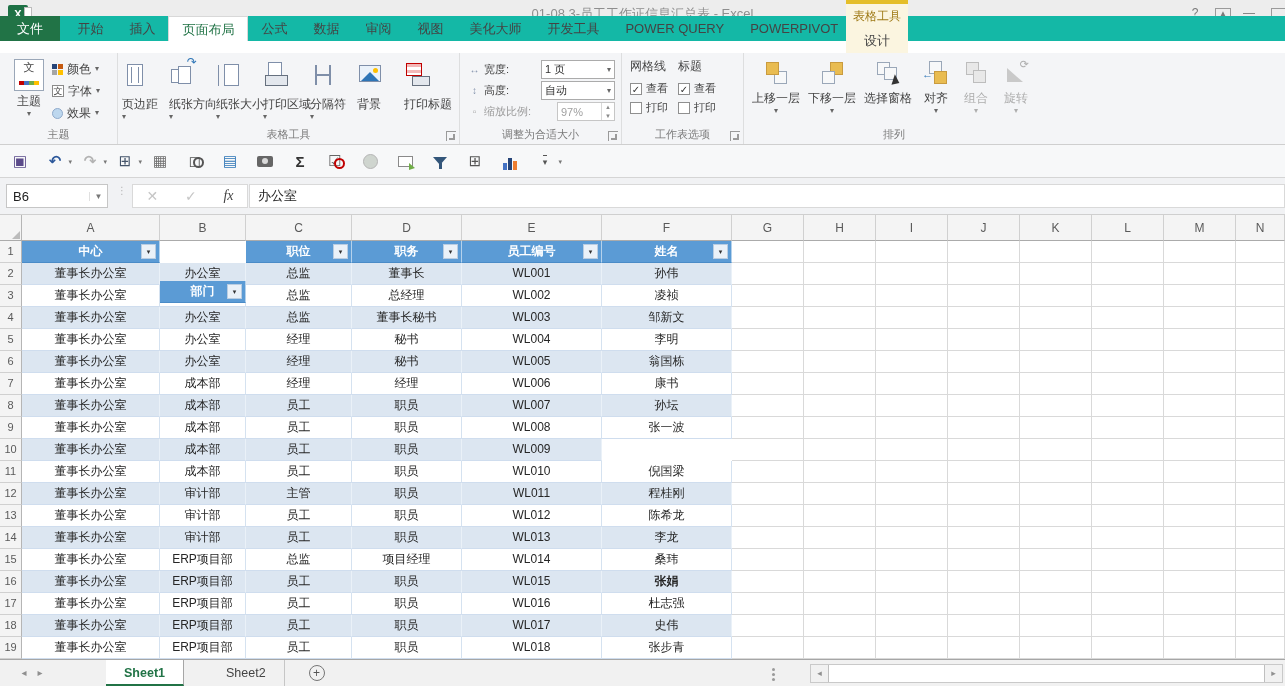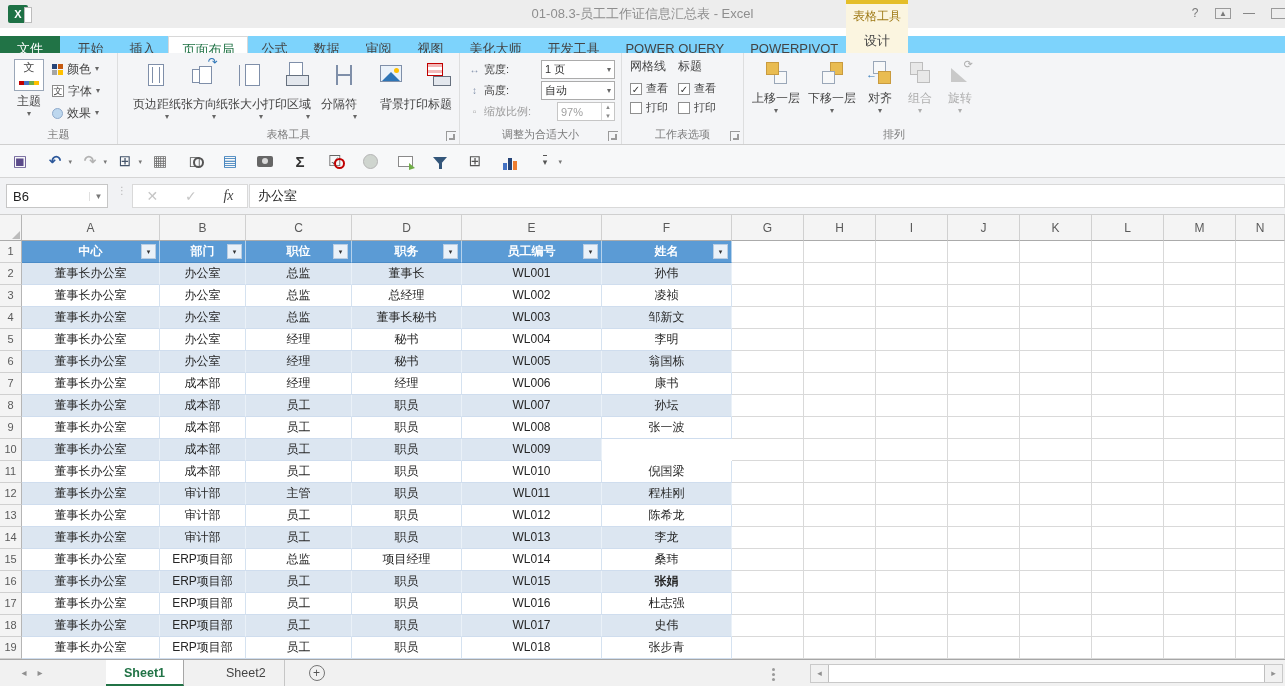--- a/index.html
+++ b/index.html
@@ -18,21 +18,21 @@
   .wc-help{ right:82px; } .wc-ribbon{ right:54px; border:1px solid #9A9A9A; height:11px; line-height:9px; font-size:8px!important; top:8px!important; }
   .wc-min{ right:28px; } .wc-max{ right:-2px; border:1px solid #9A9A9A; height:11px; top:8px!important; }
 
   
   #context-tool { position:absolute; left:846px; top:0; width:62px; height:53px; background:#FBF5E0; z-index:5; }
   #context-tool .gold-bar { position:absolute; top:0; left:0; right:0; height:4px; background:#E5BE28; }
   #context-tool .tool-label { position:absolute; top:8px; width:100%; text-align:center; font-size:12px; color:#9F7A17; }
   #context-tool .ctx-tab { position:absolute; bottom:0; width:100%; height:25px; text-align:center; line-height:25px; font-size:13px; color:#444; }
 
   
-  #tabrow { position:absolute; top:36px; left:0; width:1285px; height:25px; background:#7dd3fc; }
+  #tabrow { position:absolute; top:16px; left:0; width:1285px; height:25px; background:#14b8a6; }
   #file-tab { display:inline-block; width:60px; height:25px; background:#217346; color:#fff; text-align:center;
     line-height:25px; font-size:13px; vertical-align:top; }
   .tab { display:inline-block; height:25px; line-height:25px; padding:0 13px; font-size:13px; color:#444; vertical-align:top; }
   .tab.active { background:#fff; border:1px solid #D8D8D8; border-bottom:none; color:#217346; }
 
   
   #ribbon { position:absolute; top:53px; left:0; width:1285px; height:92px; background:#F4F5F7; border-bottom:1px solid #CFCFCF; display:flex; }
   .rgroup { position:relative; height:100%; border-right:1px solid #DDDEDF; flex:none; }
   .rgroup-label { position:absolute; bottom:2px; left:0; right:0; text-align:center; font-size:11px; color:#7A7A7A; }
   .launcher { position:absolute; right:3px; bottom:3px; width:10px; height:10px; border-left:1px solid #9A9A9A; border-top:1px solid #9A9A9A; }
@@ -52,21 +52,21 @@
   .smallcol { display:flex; flex-direction:column; justify-content:flex-start; gap:6px; padding-top:4px; }
   .smallbtn { display:flex; align-items:center; gap:4px; font-size:12px; color:#444; height:16px; }
   .ico-colors { width:11px; height:11px; display:grid; grid-template-columns:5px 5px; grid-template-rows:5px 5px; gap:1px; }
   .ico-colors i { display:block; } .ico-colors i:nth-child(1){background:#264478;} .ico-colors i:nth-child(2){background:#C55A11;}
   .ico-colors i:nth-child(3){background:#A5A5A5;} .ico-colors i:nth-child(4){background:#FFC000;}
   .ico-fonts { width:12px; height:12px; border:1px solid #8A8A8A; font-size:9px; line-height:11px; text-align:center; color:#444; background:#fff; }
   .ico-effects { width:11px; height:11px; border-radius:50%; background:#BDD7EE; border:1px solid #8FAACB; }
 
   
   #g-pagesetup { width:342px; display:flex; padding:5px 4px 16px 4px; }
-  .pbtn { width:47px; text-align:right; padding-top:3px; }
+  .pbtn { width:47px; text-align:left; padding-top:3px; }
   .picon { display:inline-block; position:relative; width:26px; height:30px; }
   .plabel { display:block; font-size:12px; color:#444; white-space:nowrap; margin-top:1px; }
   .page { position:absolute; background:#fff; border:1px solid #7F8FA9; }
   .pi-margins .page { left:5px; top:3px; width:16px; height:22px; }
   .pi-margins .page::after { content:""; position:absolute; left:3px; right:3px; top:2px; bottom:2px; border-left:1px solid #7F8FA9; border-right:1px solid #7F8FA9; }
   .pi-orient .p1 { left:2px; top:8px; width:18px; height:14px; } .pi-orient .p2 { left:9px; top:5px; width:13px; height:18px; }
   .pi-orient::after { content:"↷"; position:absolute; right:-2px; top:-6px; color:#2E75B6; font-size:12px; }
   .pi-size .page { left:8px; top:3px; width:15px; height:22px; }
   .pi-size::before { content:""; position:absolute; left:2px; top:4px; bottom:5px; width:1px; background:#7F8FA9; }
   .pi-parea .page { left:5px; top:1px; width:14px; height:14px; }
@@ -324,20 +324,21 @@
         </div>
     </div>
     <div class="rgroup-label">工作表选项</div>
     <div class="launcher"></div>
   </div>
 
   <div class="rgroup" id="g-arrange" style="border-right:none">
 
   <div class="abtn a4"><span class="aicon ai-fwd"><i class="sq gold"></i><i class="sq white"></i></span><span class="albl">上移一层</span><div class="caret">▾</div></div>
       <div class="abtn a4"><span class="aicon ai-back"><i class="sq gold"></i><i class="sq white"></i></span><span class="albl">下移一层</span><div class="caret">▾</div></div>
+      <div class="abtn a4"><span class="aicon ai-sel"><i class="sq white"></i><i class="sq white"></i></span><span class="albl">选择窗格</span></div>
       <div class="abtn a2"><span class="aicon ai-align"><i class="sq white"></i><i class="sq gold"></i></span><span class="albl">对齐</span><div class="caret">▾</div></div>
       <div class="abtn a2"><span class="aicon ai-group"><i class="sq gray"></i><i class="sq gray"></i></span><span class="albl dis">组合</span><div class="caret dis">▾</div></div>
       <div class="abtn a2"><span class="aicon ai-rotate"></span><span class="albl dis">旋转</span><div class="caret dis">▾</div></div>
       <div class="rgroup-label">排列</div>
     </div>
 </div>
 
 <div id="qatrow">
     <span class="qi qi-save"></span>
     <span class="qi qi-undo"></span>
@@ -390,21 +391,21 @@
       <div class="ch" style="width: 72px;">J</div>
       <div class="ch" style="width: 72px;">K</div>
       <div class="ch" style="width: 72px;">L</div>
       <div class="ch" style="width: 72px;">M</div>
       <div class="ch" style="width: 49px;">N</div>
     </div>
   <div id="rows">
       <div class="grow">
         <div class="rh">1</div>
         <div class="cell th" style="width: 138px;"><span>中心</span><span class="flt">▾</span></div>
-        <div class="cell th" style="width: 86px;"><span>部门</span><span class="flt">▾</span></div>
+        <div class="cell th" style="width: 86px; margin-top: 40px;"><span>部门</span><span class="flt">▾</span></div>
         <div class="cell th" style="width: 106px;"><span>职位</span><span class="flt">▾</span></div>
         <div class="cell th" style="width: 110px;"><span>职务</span><span class="flt">▾</span></div>
         <div class="cell th" style="width: 140px;"><span>员工编号</span><span class="flt">▾</span></div>
         <div class="cell th" style="width: 130px;"><span>姓名</span><span class="flt">▾</span></div>
         <div class="cell empty" style="width: 72px;"></div>
         <div class="cell empty" style="width: 72px;"></div>
         <div class="cell empty" style="width: 72px;"></div>
         <div class="cell empty" style="width: 72px;"></div>
         <div class="cell empty" style="width: 72px;"></div>
         <div class="cell empty" style="width: 72px;"></div>

